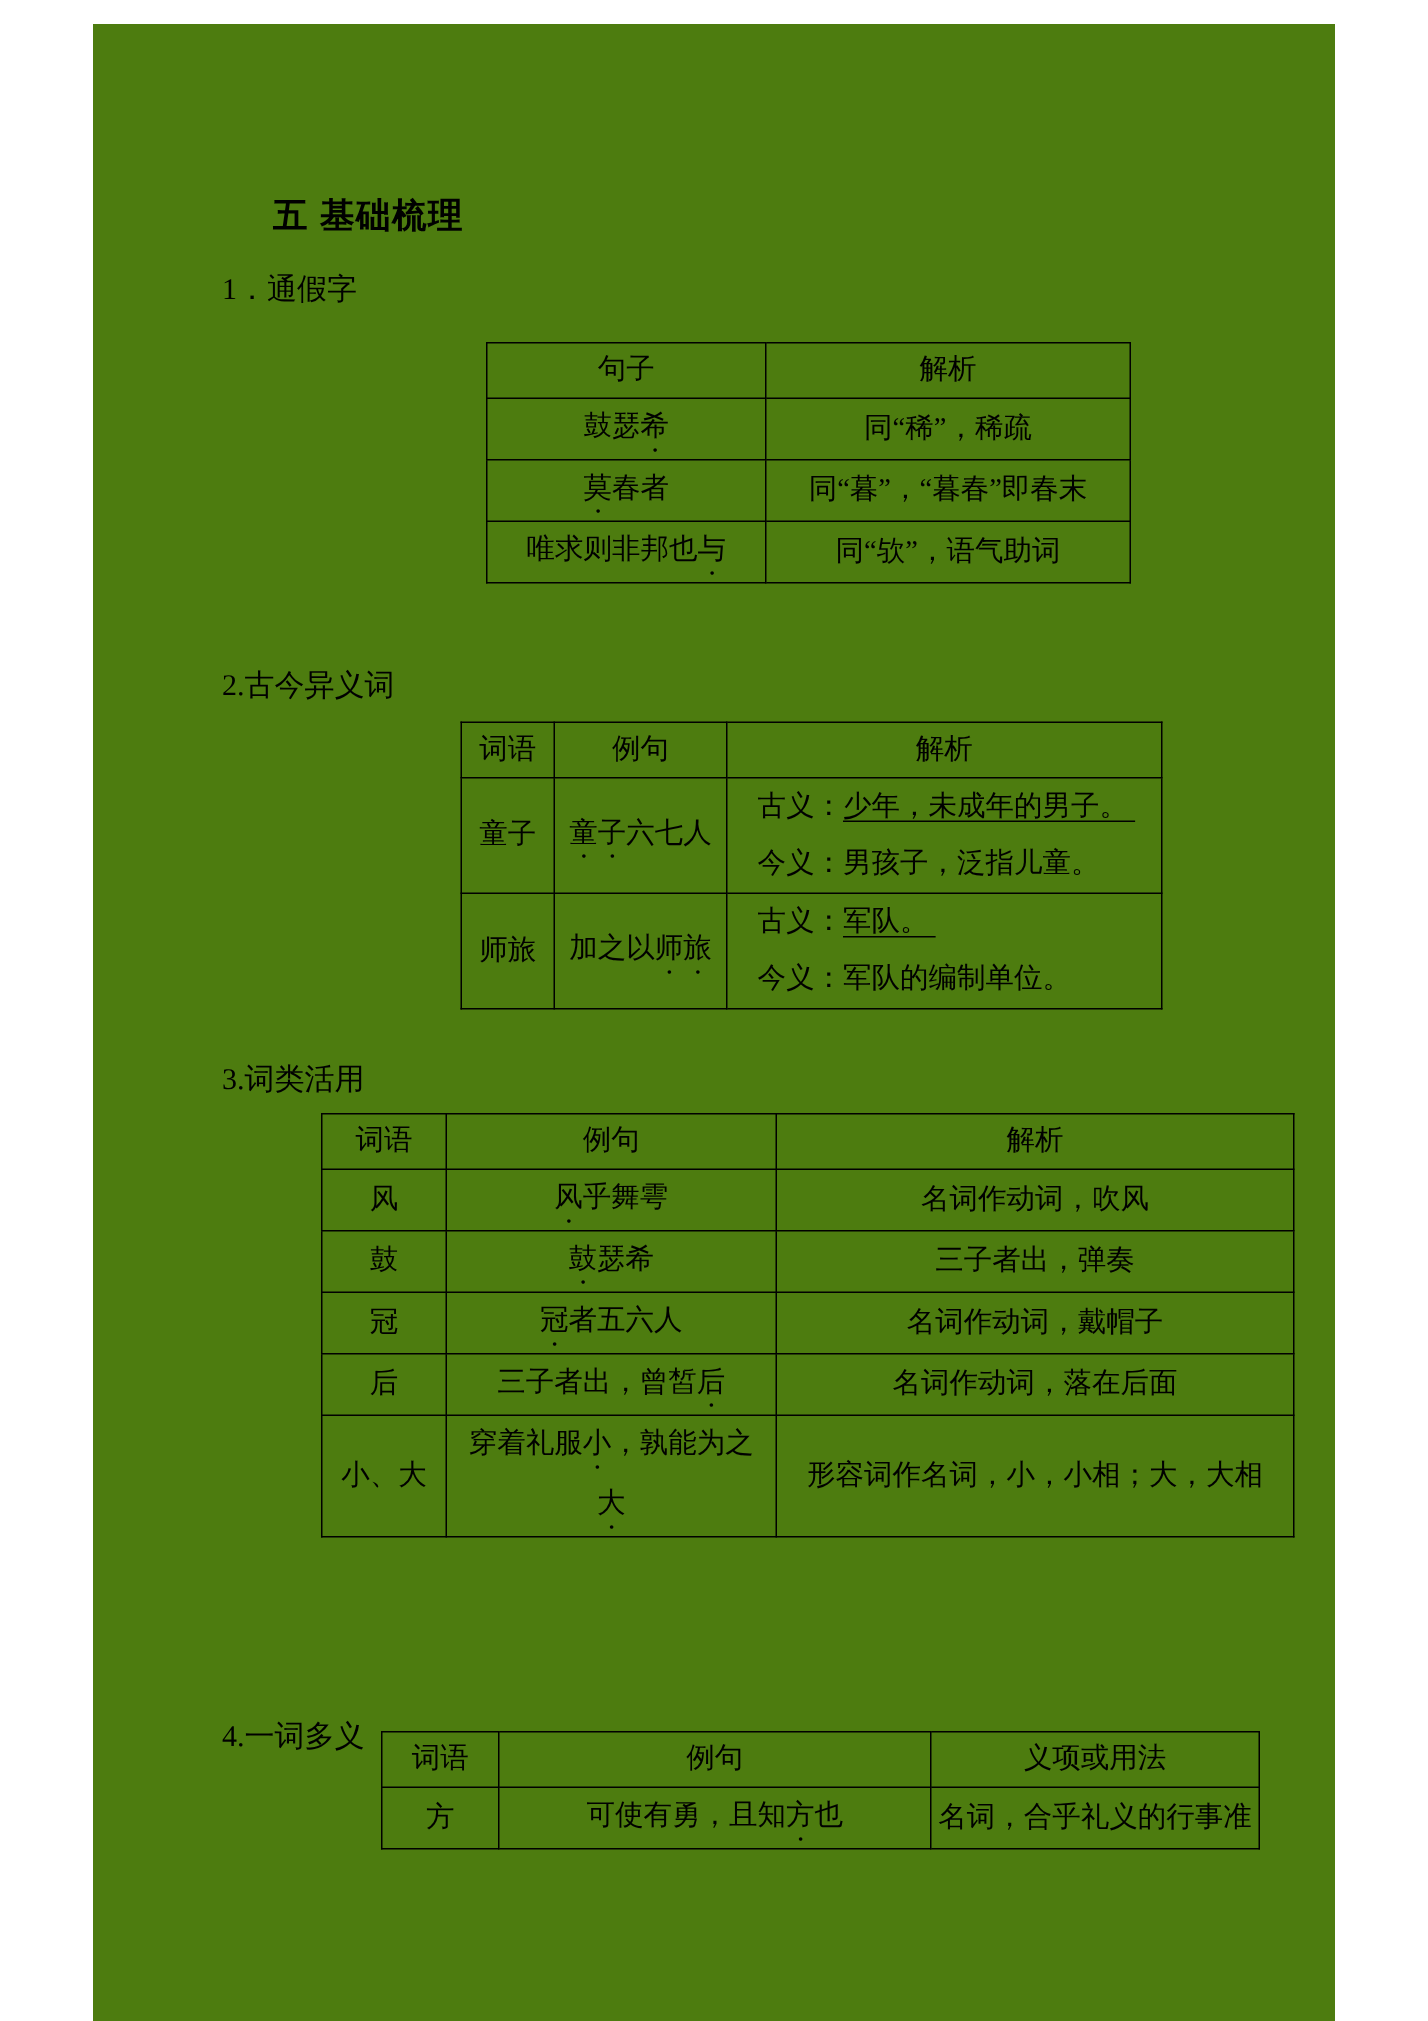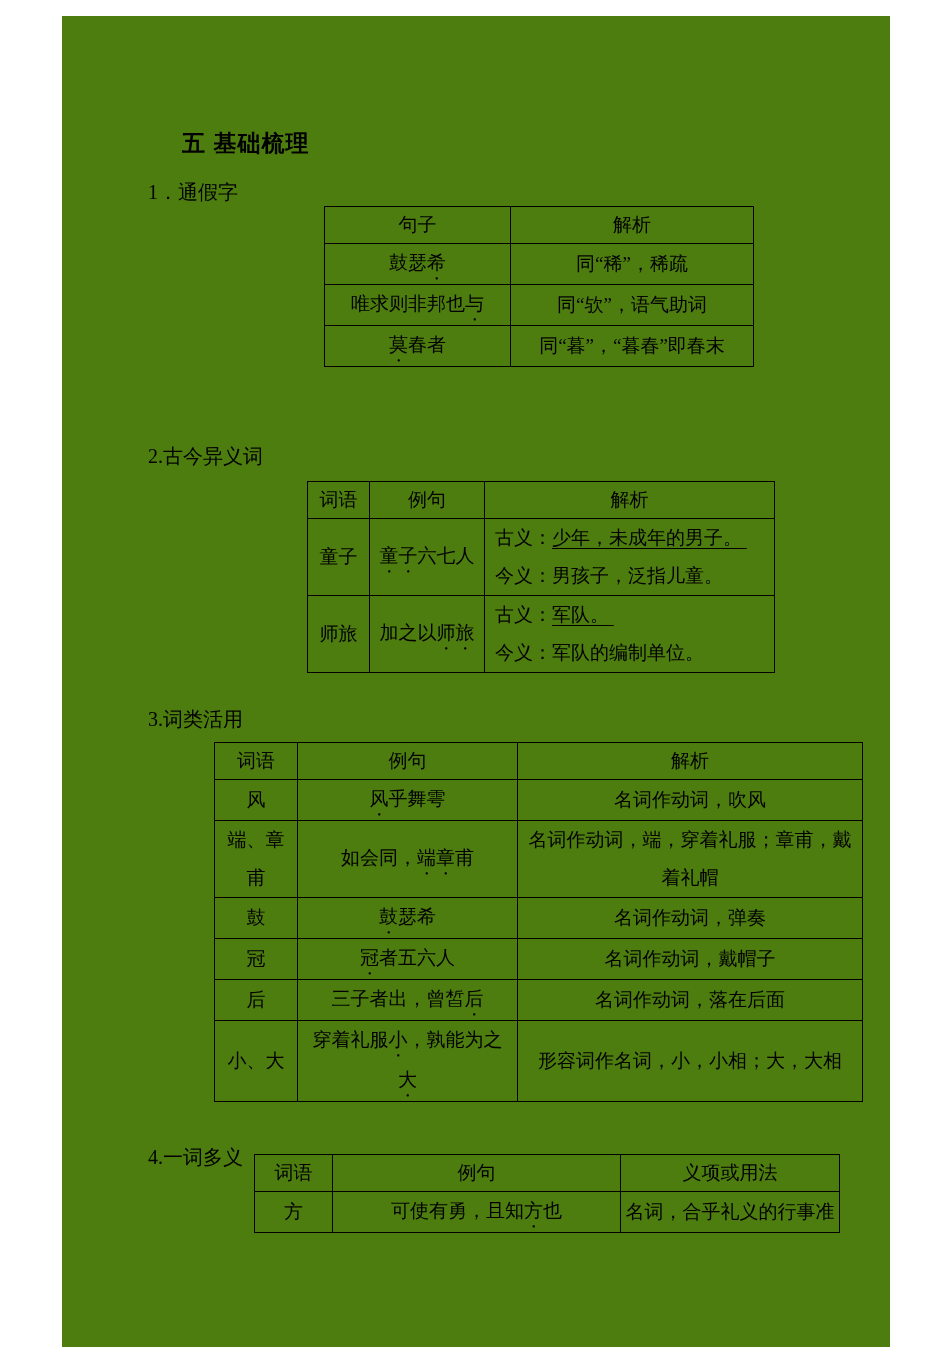--- a/index.html
+++ b/index.html
@@ -26,25 +26,25 @@
   }
   thead tr{height:36px;line-height:36px;}
   tbody tr{line-height:38px;}
   tbody td{height:38px;}
   .line{display:block;}
   .em{
     -webkit-text-emphasis:filled dot;-webkit-text-emphasis-position:under right;
     text-emphasis:filled dot;text-emphasis-position:under right;
   }
   .ul{text-decoration:underline;text-underline-offset:4px;}
-  #t1{left:262px;top:190px;width:429px;}
+  #t1{left:262px;top:212px;width:429px;}
   #t2{left:245px;top:465px;width:467px;}
   #t3{left:152px;top:726px;width:648px;}
   #t4{left:192px;top:1138px;width:585px;}
-  #t2 td:last-child{text-align:left;padding-left:10px;}
+  #t2 td:last-child{text-align:left;padding-left:20px;}
   .page-footer{
     position:absolute;left:0;right:0;top:1243px;text-align:center;
     font-size:15px;font-family:"Liberation Serif",serif;
   }
 </style>
 </head>
 <body>
 
 <div class="page">
   <h1 class="doc-title">五 基础梳理</h1>
@@ -65,32 +65,32 @@
         <tr>
           <td>
             <span class="line"><span>鼓瑟</span><span class="em">希</span></span>
           </td>
           <td>
             <span class="line"><span>同“稀”，稀疏</span></span>
           </td>
         </tr>
         <tr>
           <td>
+            <span class="line"><span class="em">莫</span><span>春者</span></span>
+          </td>
+          <td>
+            <span class="line"><span>同“暮”，“暮春”即春末</span></span>
+          </td>
+        </tr>
+        <tr>
+          <td>
             <span class="line"><span>唯求则非邦也</span><span class="em">与</span></span>
           </td>
           <td>
             <span class="line"><span>同“欤”，语气助词</span></span>
-          </td>
-        </tr>
-        <tr>
-          <td>
-            <span class="line"><span class="em">莫</span><span>春者</span></span>
-          </td>
-          <td>
-            <span class="line"><span>同“暮”，“暮春”即春末</span></span>
           </td>
         </tr>
       </tbody>
     </table>
 
   <h2 class="section-heading" id="sh2">2.古今异义词</h2>
   <table id="t2">
     <colgroup>
         <col style="width:62px">
         <col style="width:115px">
@@ -152,39 +152,27 @@
           </td>
           <td>
             <span class="line"><span class="em">风</span><span>乎舞雩</span></span>
           </td>
           <td>
             <span class="line"><span>名词作动词，吹风</span></span>
           </td>
         </tr>
         <tr>
           <td>
-            <span class="line"><span>端、章甫</span></span>
-          </td>
-          <td>
-            <span class="line"><span>如会同，</span><span class="em">端章</span><span>甫</span></span>
-          </td>
-          <td>
-            <span class="line"><span>名词作动词，端，穿着礼服；章甫，戴</span></span>
-            <span class="line"><span>着礼帽</span></span>
-          </td>
-        </tr>
-        <tr>
-          <td>
             <span class="line"><span>鼓</span></span>
           </td>
           <td>
             <span class="line"><span class="em">鼓</span><span>瑟希</span></span>
           </td>
           <td>
-            <span class="line"><span>名词作动词，弹奏</span></span>
+            <span class="line"><span>三子者出，弹奏</span></span>
           </td>
         </tr>
         <tr>
           <td>
             <span class="line"><span>冠</span></span>
           </td>
           <td>
             <span class="line"><span class="em">冠</span><span>者五六人</span></span>
           </td>
           <td>

